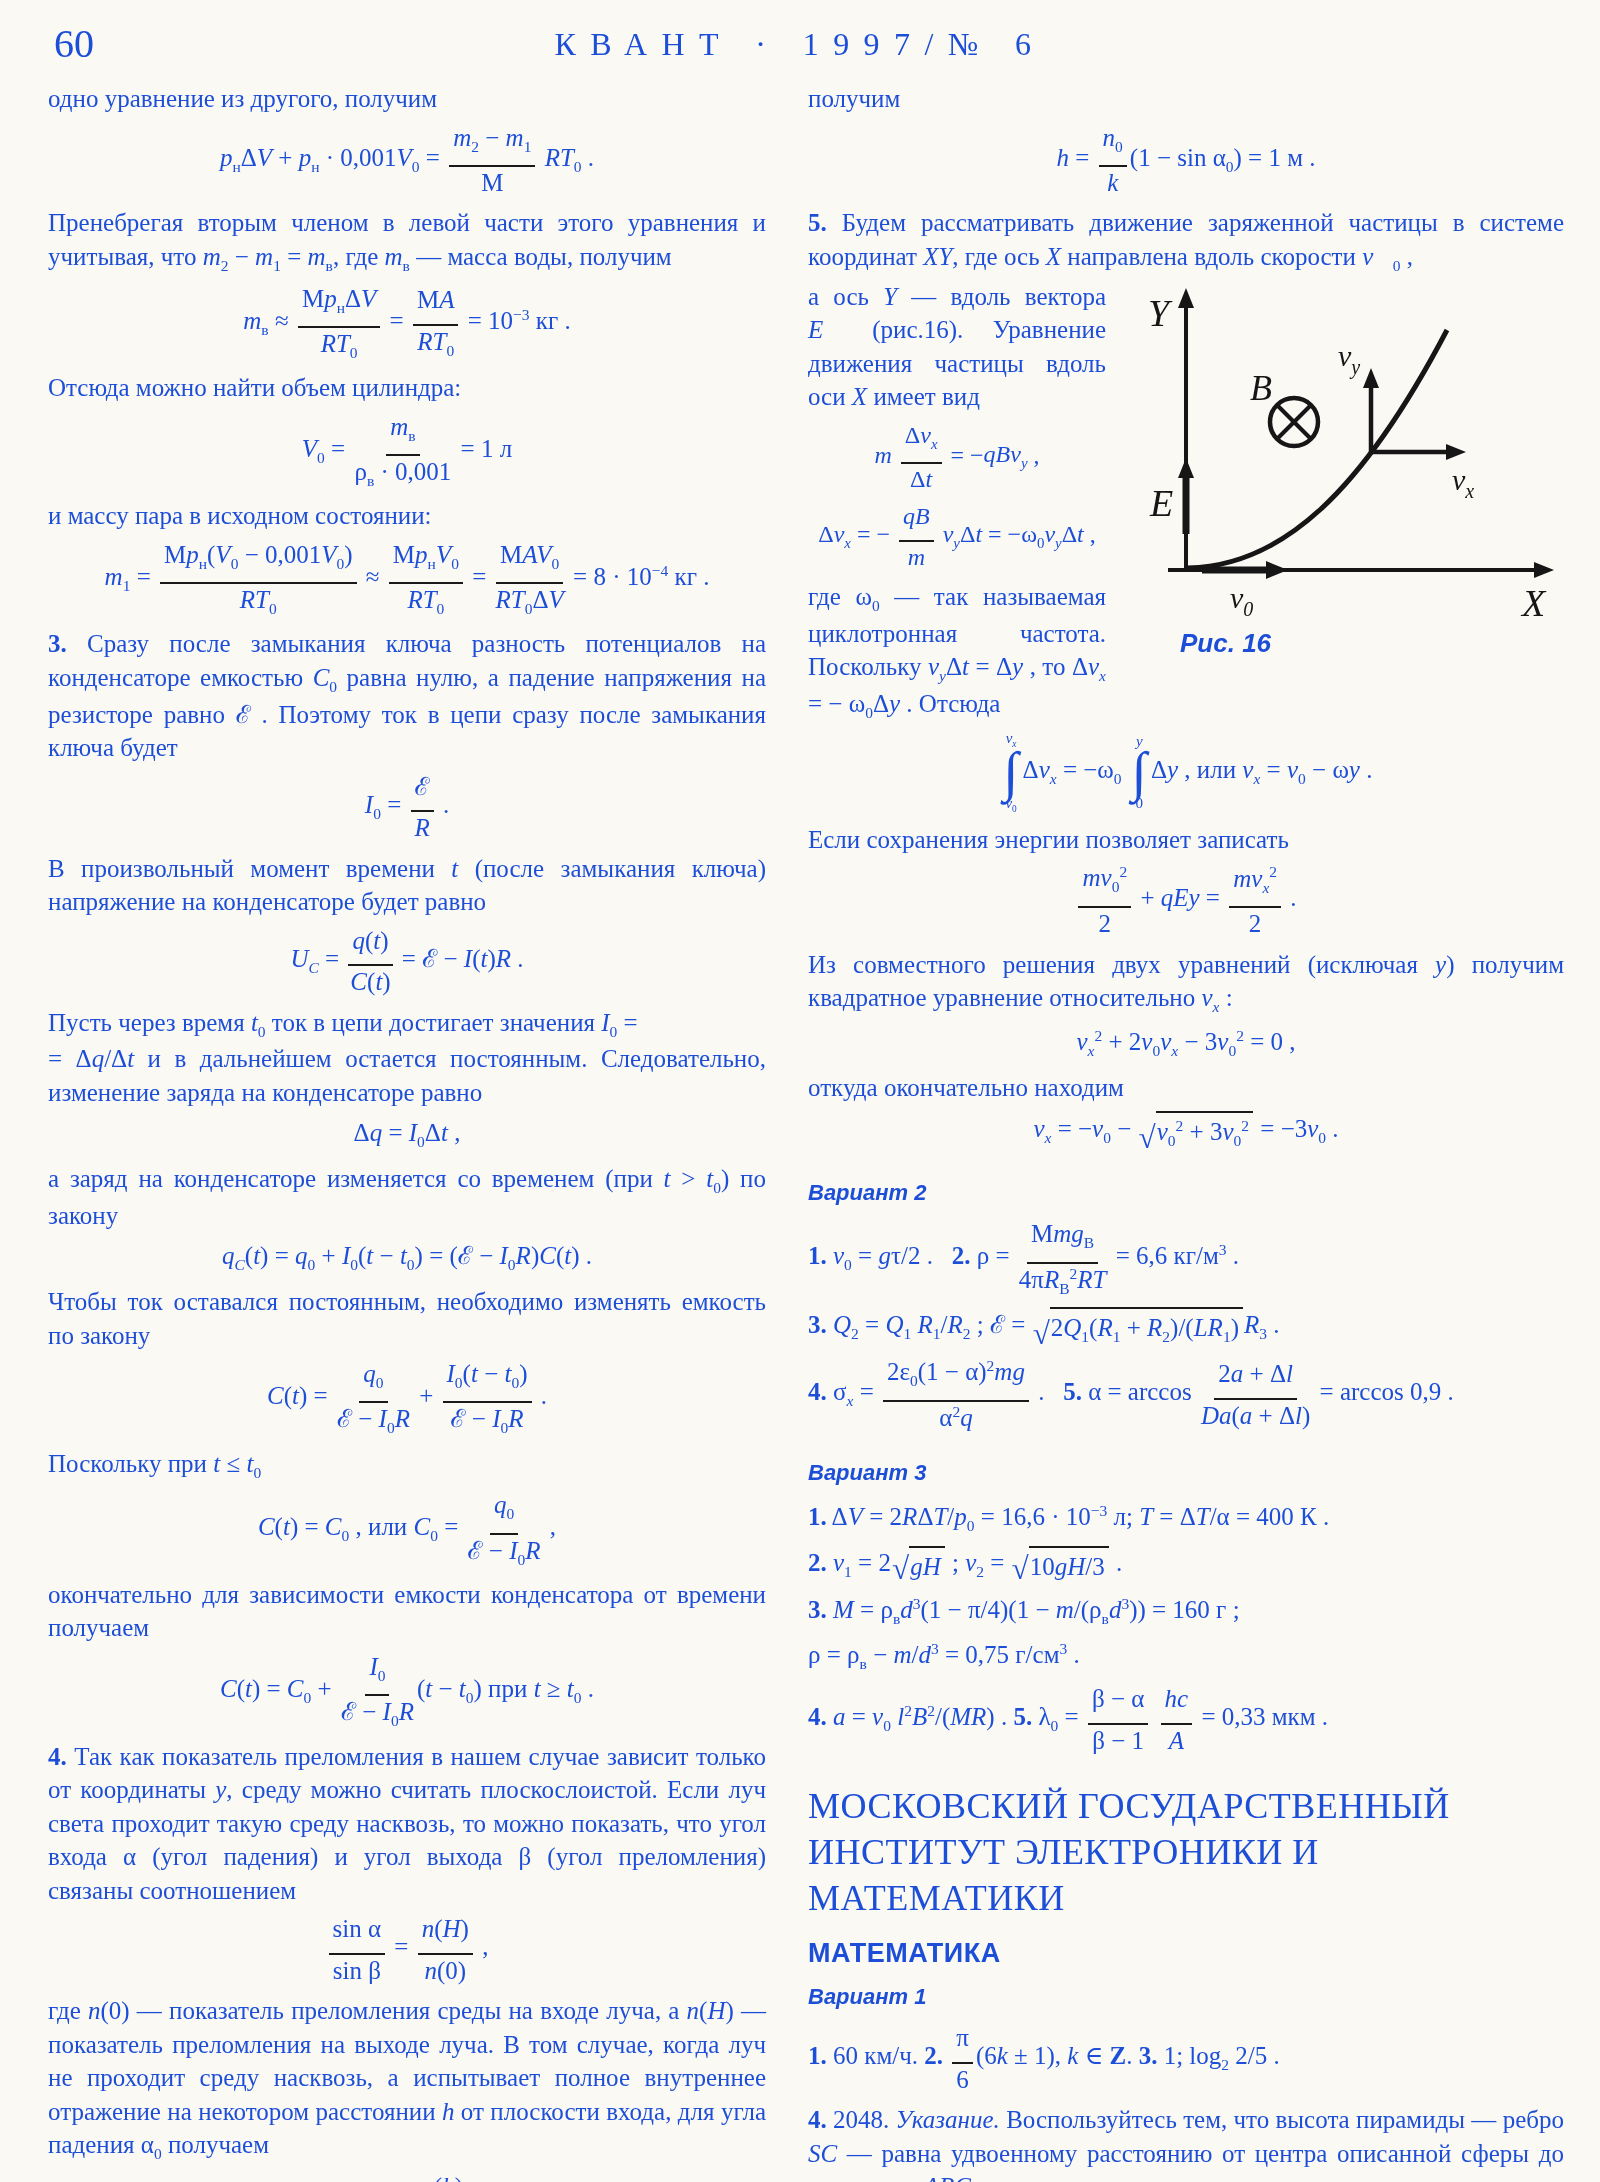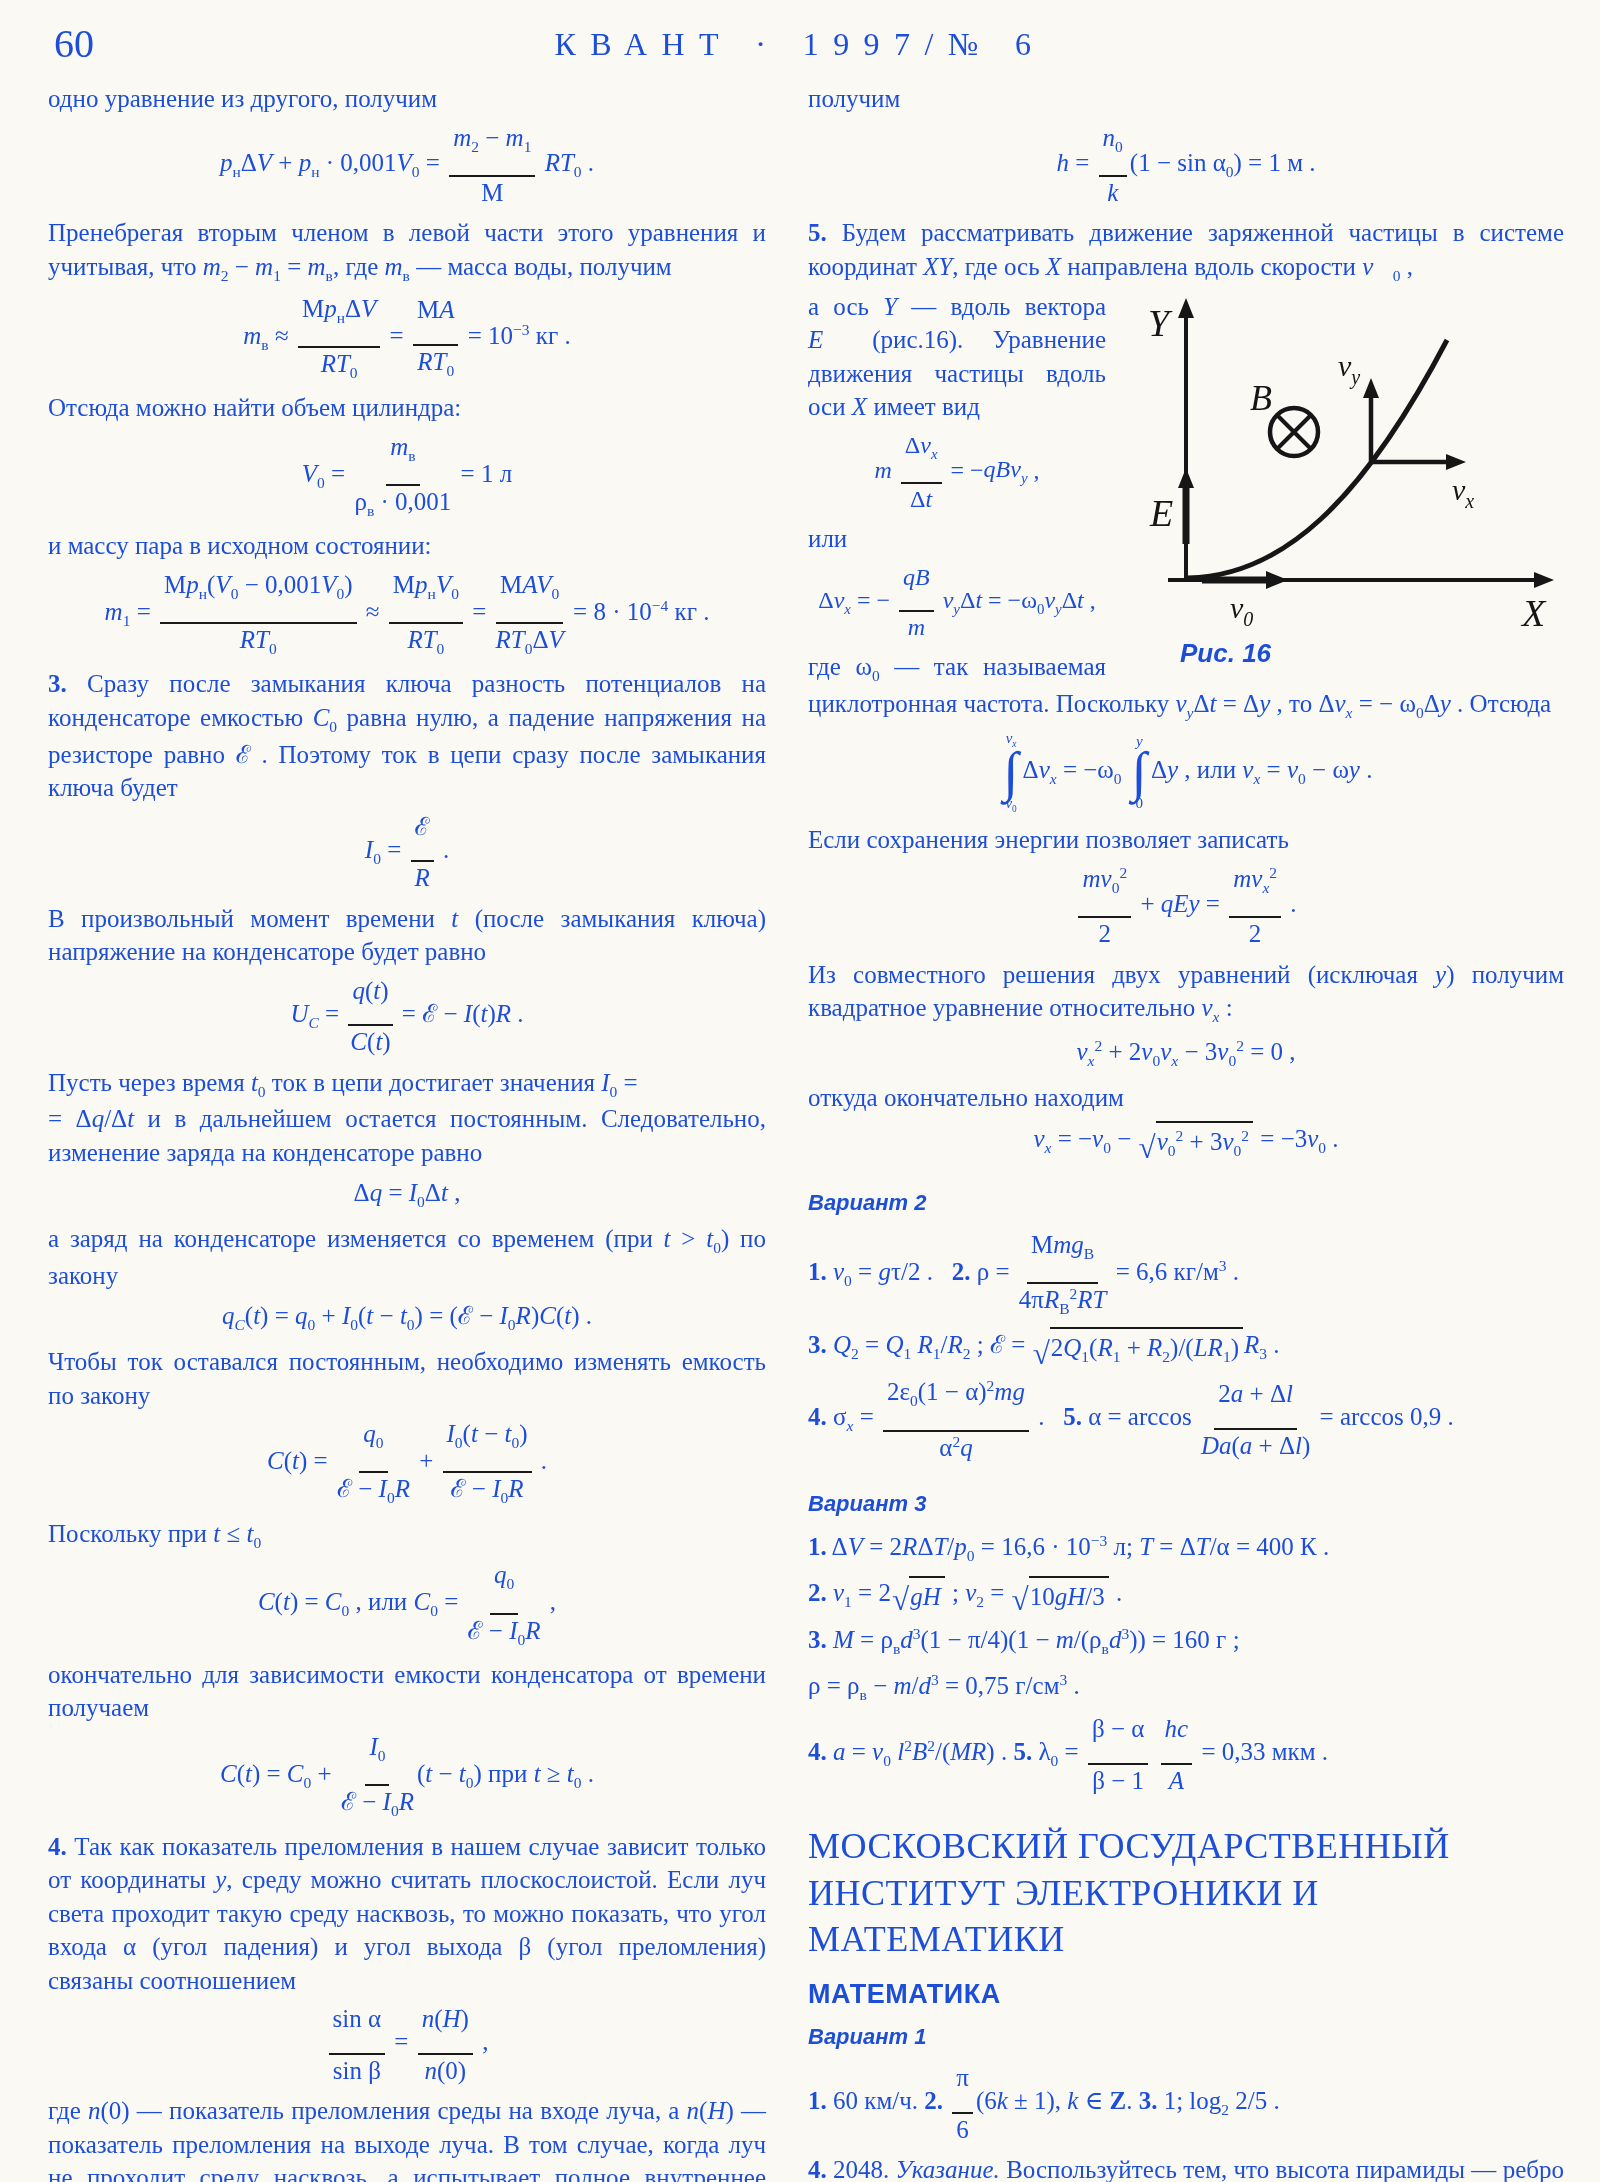--- a/index.html
+++ b/index.html
@@ -12,21 +12,21 @@
   .col.left{left:48px;width:718px;}
   .col.right{left:808px;width:756px;}
   .p{margin:0 0 3px 0;text-align:justify;}
   .p.simple{text-align:left;}
   .f{text-align:center;margin:7px 0 9px 0;}
   .f-sm{font-size:24px;}
   .pitem{margin:9px 0;text-align:left;}
   
   .fr{display:inline-flex;flex-direction:column;align-items:center;vertical-align:middle;
       margin:0 3px;line-height:1.18;text-align:center;}
-  .fr .n{border-bottom:2px solid #1a1a1a;padding:0 4px 19px 4px;display:block;}
+  .fr .n{border-bottom:2px solid #1a1a1a;padding:0 4px 9px 4px;display:block;}
   .fr .d{padding-top:1px;display:block;}
   
   .sqrt{display:inline-flex;align-items:stretch;vertical-align:middle;margin:0 1px;}
   .sqrt .r{font-size:1.25em;line-height:1;align-self:flex-end;transform:translateY(1px);}
   .sqrt .u{border-top:2px solid #1a1a1a;padding:2px 4px 0 1px;}
   
   .intg{display:inline-flex;flex-direction:column;align-items:center;vertical-align:middle;
         line-height:1;margin:0 4px;}
   .intg .s{font-size:2.2em;line-height:.85;}
   .intg .t,.intg .b{font-size:.6em;line-height:1;}
@@ -171,21 +171,20 @@
             <text x="108" y="326" font-size="30"><tspan>v</tspan><tspan dy="8" font-size="20">0</tspan></text>
           </g>
         </svg>
         <figcaption class="figcap">Рис. 16</figcaption>
       </figure>
       <p class="p">а ось <i>Y</i> — вдоль вектора <i>E⃗</i> (рис.16). Уравнение движения частицы вдоль оси <i>X</i> имеет вид</p>
       <div class="f f-sm"><i>m</i> <span class="fr">
             <span class="n">Δ<i>v<sub>x</sub></i></span>
             <span class="d">Δ<i>t</i></span>
           </span> = −<i>qBv<sub>y</sub></i> ,</div>
-      <p class="p simple">или</p>
       <div class="f f-sm">Δ<i>v<sub>x</sub></i> = − <span class="fr">
             <span class="n"><i>qB</i></span>
             <span class="d"><i>m</i></span>
           </span> <i>v<sub>y</sub></i>Δ<i>t</i> = −ω<sub>0</sub><i>v<sub>y</sub></i>Δ<i>t</i> ,</div>
       <p class="p">где ω<sub>0</sub> — так называемая циклотронная частота. Поскольку <i>v<sub>y</sub></i>Δ<i>t</i> = Δ<i>y</i> , то Δ<i>v<sub>x</sub></i> = − ω<sub>0</sub>Δ<i>y</i> . Отсюда</p>
     </div>
 
     <div class="f clr"><span class="intg">
           <span class="t"><i>v<sub>x</sub></i></span>
           <span class="s">∫</span>

